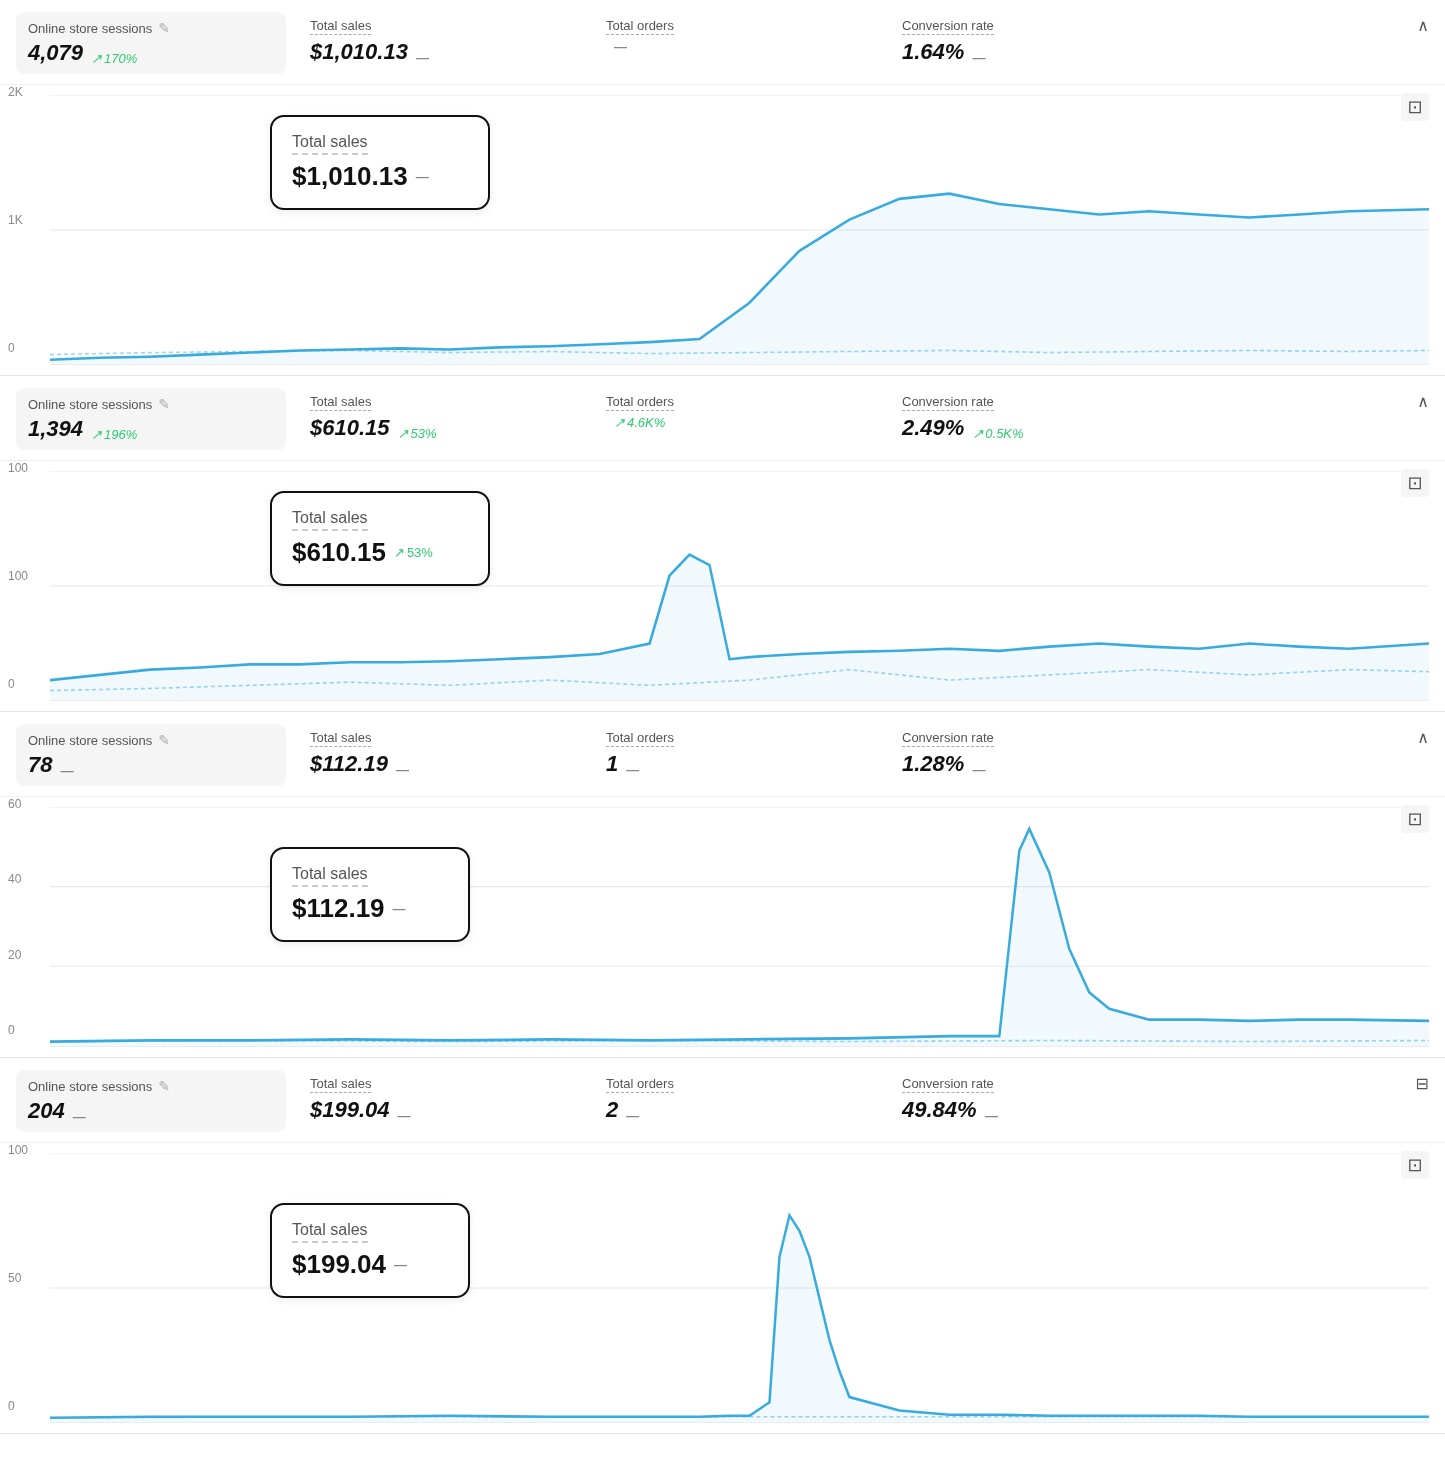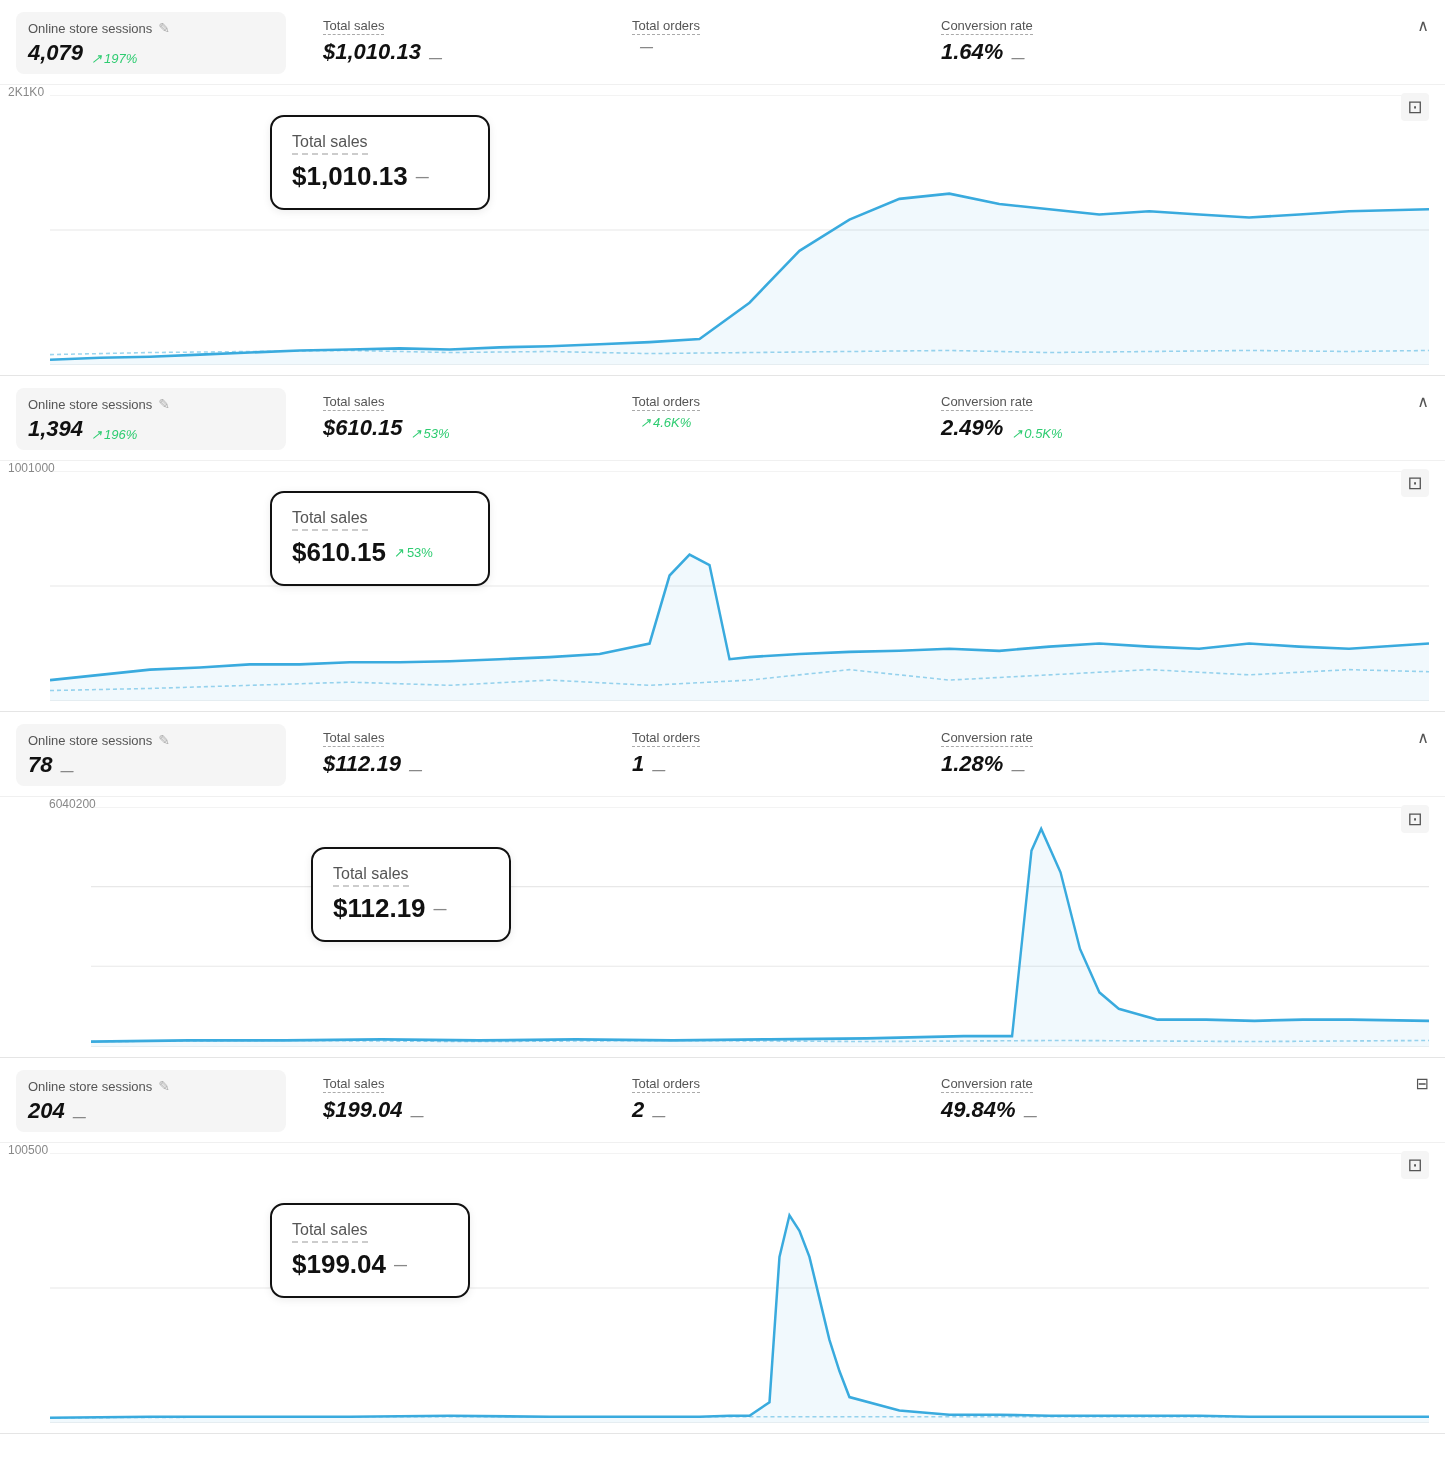--- a/index.html
+++ b/index.html
@@ -12,21 +12,21 @@
 
     .section {
       border-bottom: 1px solid #e5e5e5;
       position: relative;
     }
 
     .metrics-row {
       display: flex;
       align-items: flex-start;
       padding: 12px 16px 10px 16px;
-      gap: 13px;
+      gap: 0;
       border-bottom: 1px solid #f0f0f0;
     }
 
     .metric-cell {
       flex: 1;
       padding: 4px 8px;
       position: relative;
     }
 
     .metric-cell:first-child {
@@ -90,21 +90,21 @@
       padding: 10px 16px 10px 50px;
       overflow: hidden;
     }
 
     .y-axis-labels {
       position: absolute;
       left: 8px;
       top: 0;
       bottom: 20px;
       display: flex;
-      flex-direction: row;
+      flex-direction: column;
       justify-content: space-between;
       font-size: 12px;
       color: #888;
     }
 
     .chart-svg {
       width: 100%;
       height: 100%;
     }
 
@@ -194,21 +194,21 @@
 <div class="section">
   <div class="metrics-row">
 
     <div class="metric-cell" style="background:#f5f5f5;border-radius:8px;max-width:270px;margin-right:16px;">
       <div class="metric-label">
         <span>Online store sessions</span>
         <span class="edit-icon">✎</span>
       </div>
       <div class="metric-value">
         <span>4,079</span>
-        <span class="change-positive">↗ <span>197%</span></span>
+        <span class="change-positive">↗ <span>170%</span></span>
       </div>
     </div>
 
     <div class="metric-cell" style="max-width:280px;margin-right:16px;">
       <div class="metric-label-dotted">Total sales</div>
       <div class="metric-value">
         <span>$1,010.13</span>
         <span class="change-neutral">—</span>
       </div>
     </div>
@@ -358,21 +358,21 @@
     <div class="metric-cell" style="flex:1;">
       <div class="metric-label-dotted">Conversion rate</div>
       <div class="metric-value">
         <span>1.28%</span>
         <span class="change-neutral">—</span>
       </div>
     </div>
     <span class="collapse-icon">∧</span>
   </div>
 
-  <div class="chart-area" style="height:260px;position:relative;margin-left:41px;">
+  <div class="chart-area" style="height:260px;position:relative;">
     <div class="y-axis-labels" style="justify-content:space-between;">
       <span>60</span>
       <span>40</span>
       <span>20</span>
       <span>0</span>
     </div>
     <svg class="chart-svg" viewBox="0 0 1380 220" preserveAspectRatio="none">
       <line x1="0" y1="0" x2="1380" y2="0" class="grid-line"></line>
       <line x1="0" y1="73" x2="1380" y2="73" class="grid-line"></line>
       <line x1="0" y1="146" x2="1380" y2="146" class="grid-line"></line>

